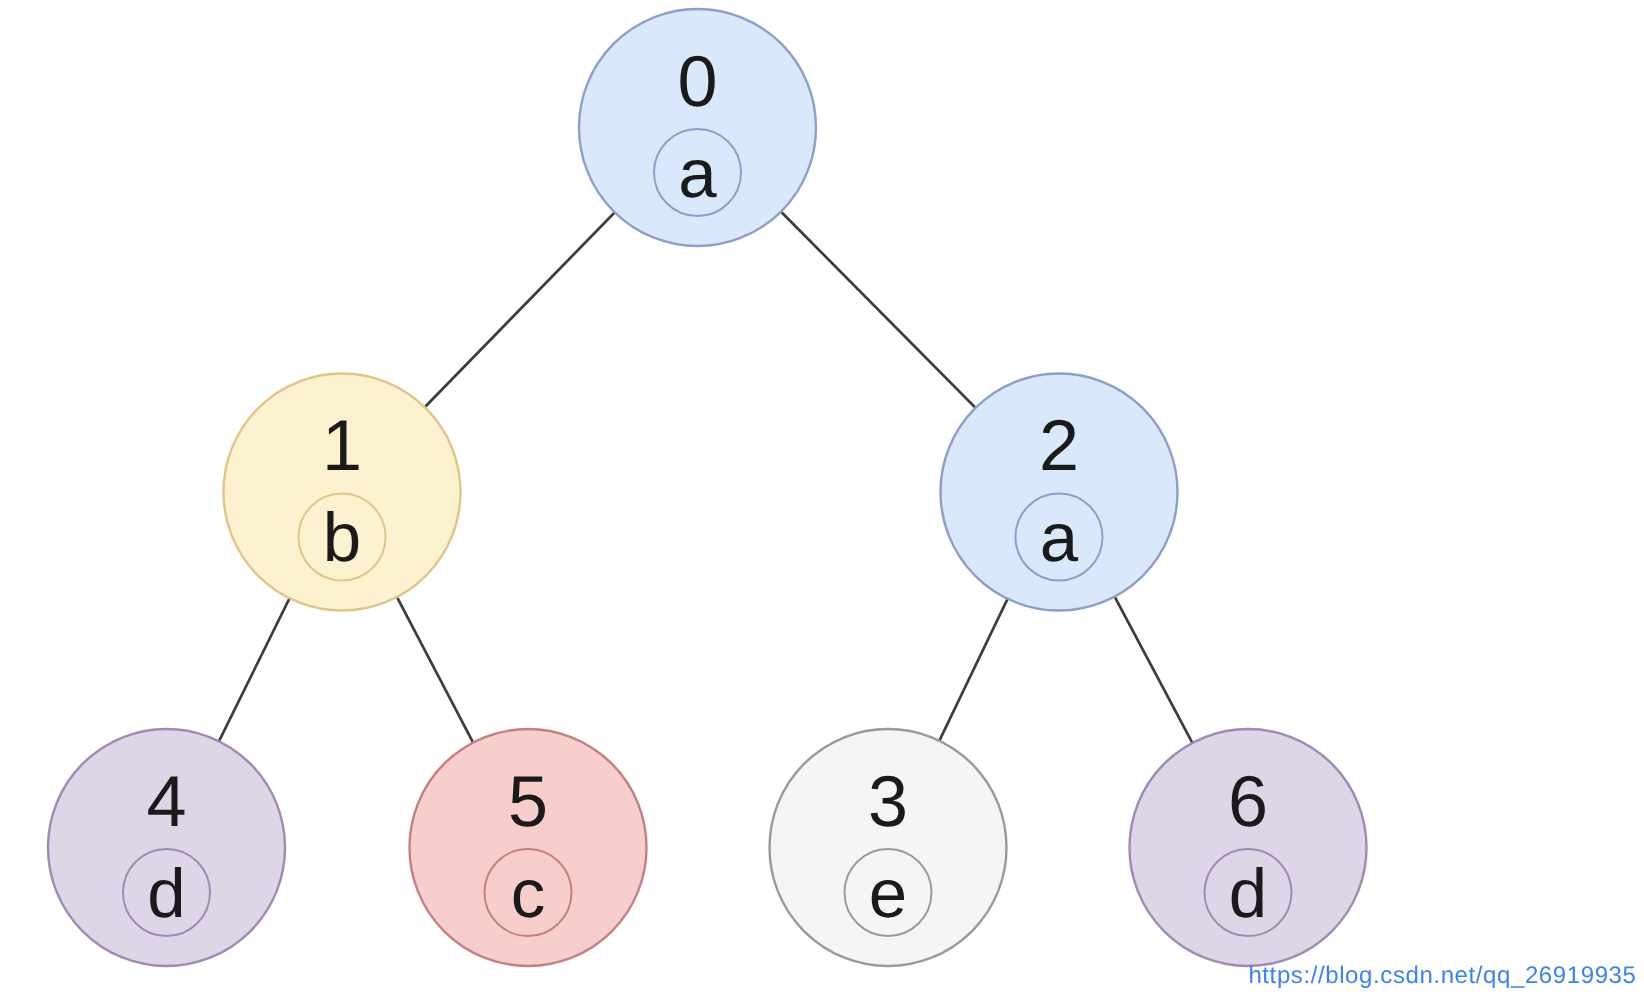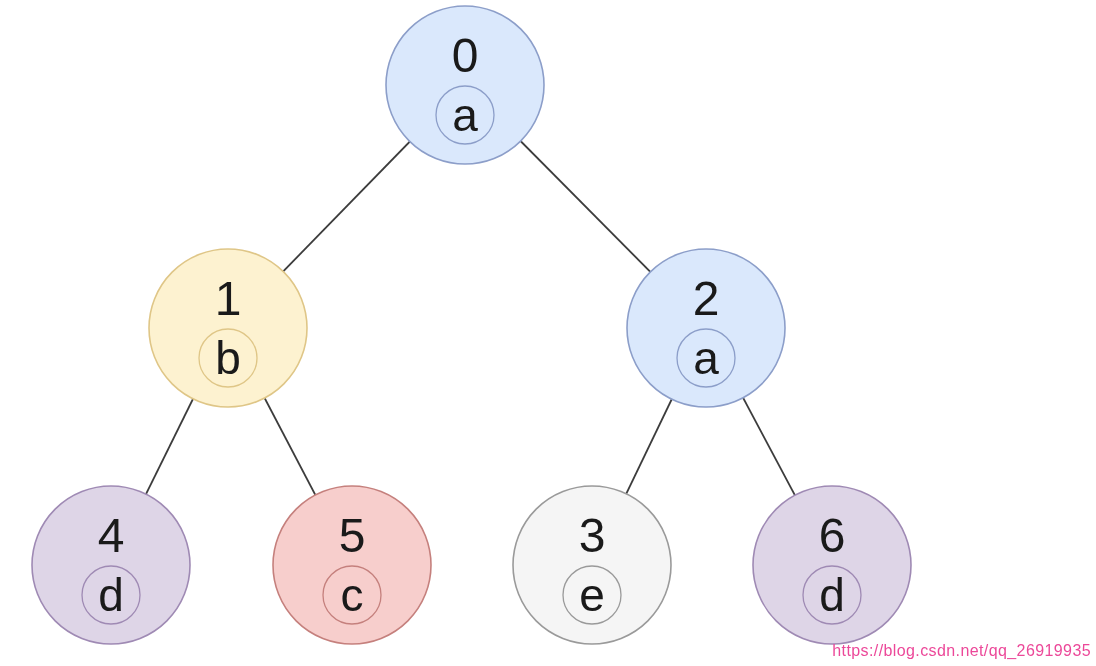--- a/index.html
+++ b/index.html
@@ -111,14 +111,14 @@
     </g>
 
     <g>
       <circle class="node-outer" cx="832" cy="565" r="79" fill="#ded5e7" stroke="#9f8ab4"></circle>
       <text class="num" x="832" y="535" fill="#1a1a1a">6</text>
       <circle class="node-inner" cx="832" cy="595" r="29" stroke="#9f8ab4"></circle>
       <text class="letter" x="832" y="595" fill="#1a1a1a">d</text>
     </g>
   </svg>
 
-  <div class="watermark" style="color: #ec4899;">https://blog.csdn.net/qq_26919935</div>
+  <div class="watermark" style="color: #3b82f6;">https://blog.csdn.net/qq_26919935</div>
 </div>
 
 </body></html>

